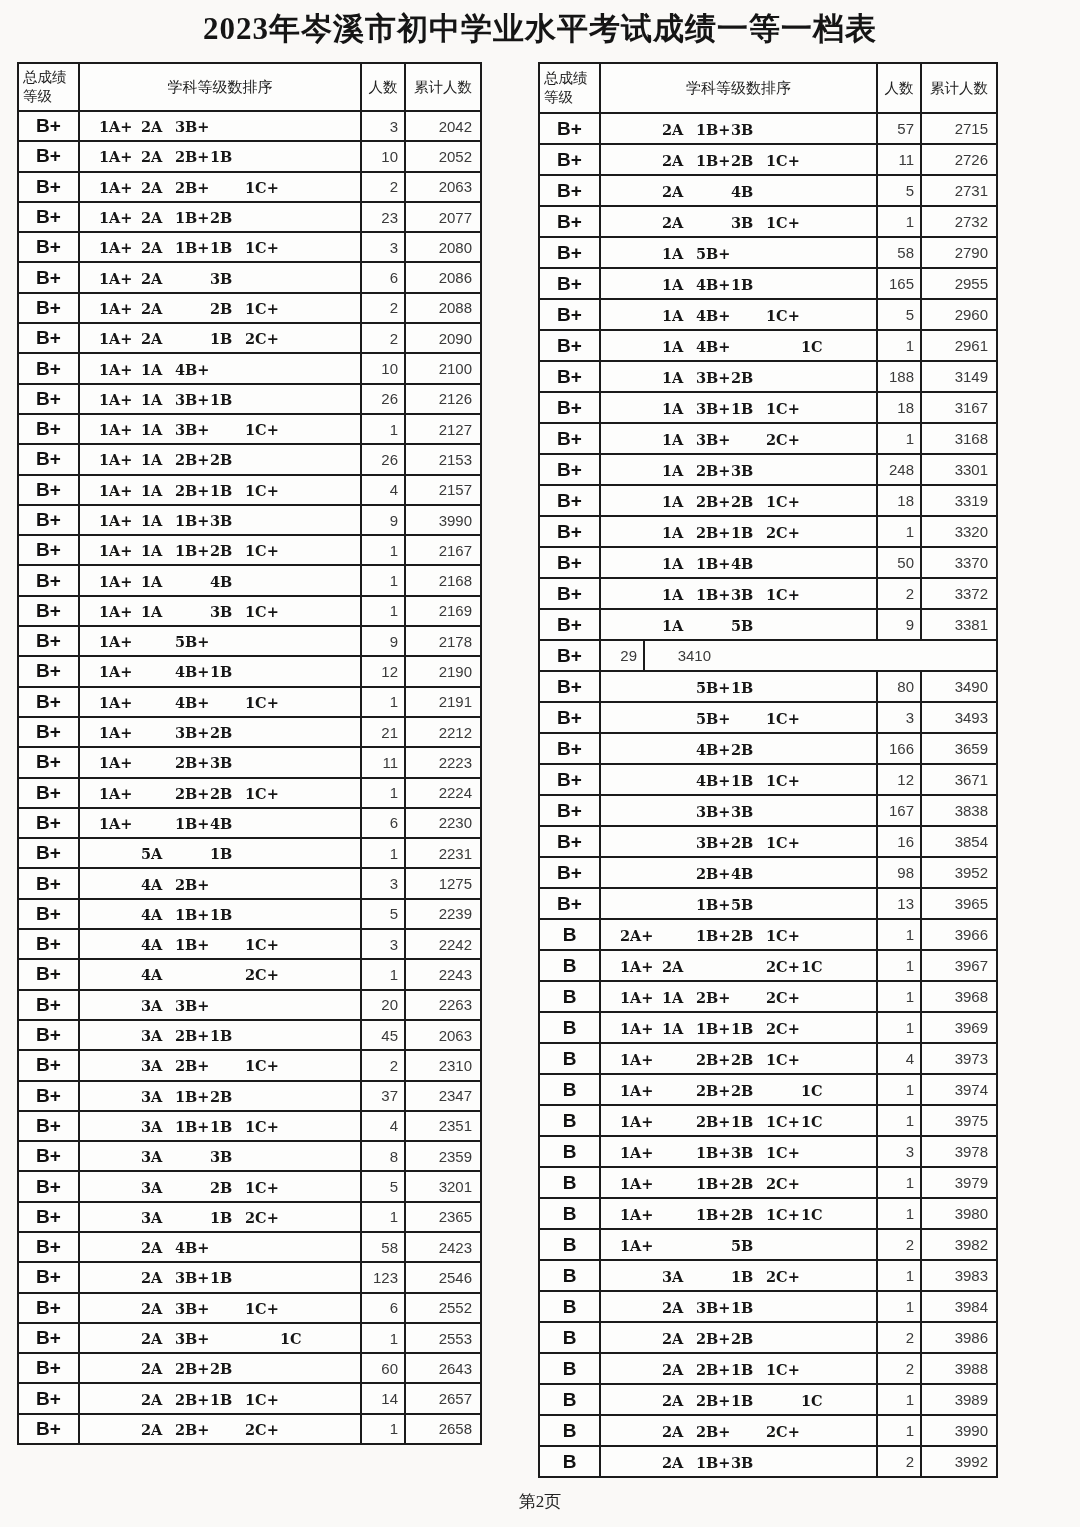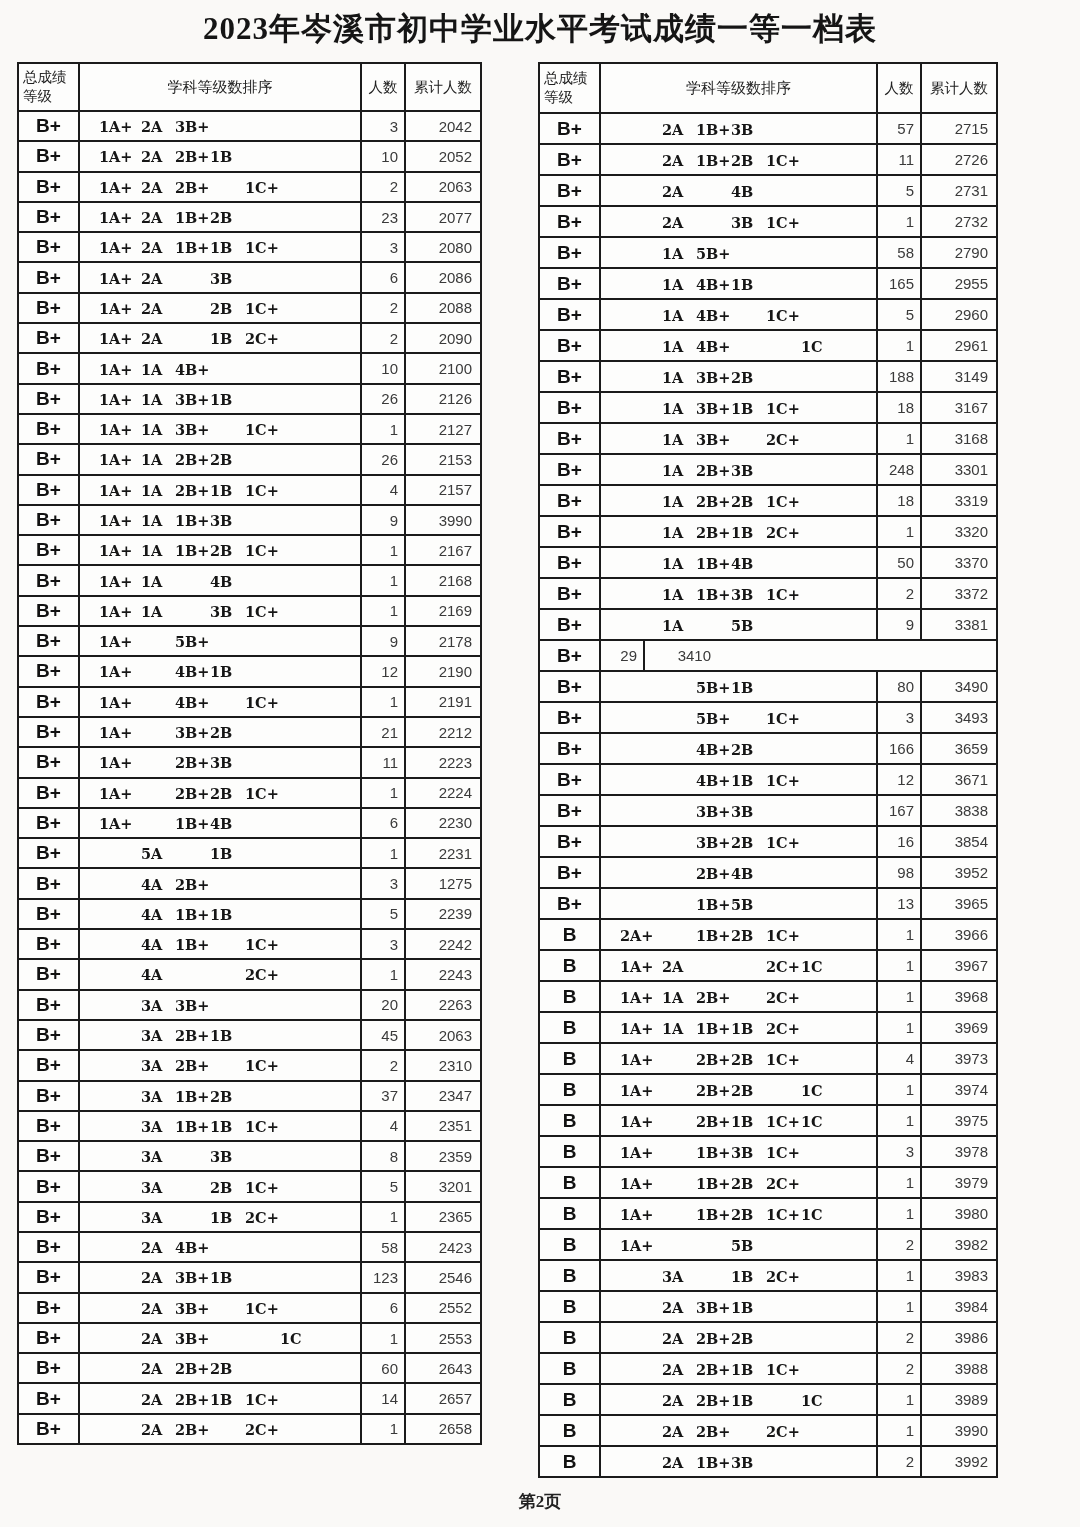--- a/index.html
+++ b/index.html
@@ -40,21 +40,21 @@
   .h-grade{
     width:61px;flex-direction:column;align-items:flex-start;justify-content:center;
     padding-left:4px;font-family:"Liberation Serif",serif;
     font-size:14.5px;line-height:1.3;color:#222;
   }
   .h-subj{flex:1;justify-content:center;font-family:"Liberation Serif",serif;font-size:15px;color:#222;}
   .h-num{width:44px;justify-content:center;font-family:"Liberation Serif",serif;font-size:14.5px;color:#222;}
   .h-cum{width:74px;justify-content:center;font-family:"Liberation Serif",serif;font-size:14.5px;color:#222;}
   .page-footer{
     position:absolute;top:1490px;left:0;width:100%;text-align:center;
-    font-family:"Liberation Serif",serif;font-size:17px;color:#222;font-weight:bold;
+    font-family:"Liberation Serif",serif;font-size:17px;color:#222;
   }
 </style>
 </head>
 <body>
 
 <div class="page-title">2023年岑溪市初中学业水平考试成绩一等一档表</div>
 
 <div class="tbl tbl-left">
   <div class="thead">
     <div class="c h-grade">

